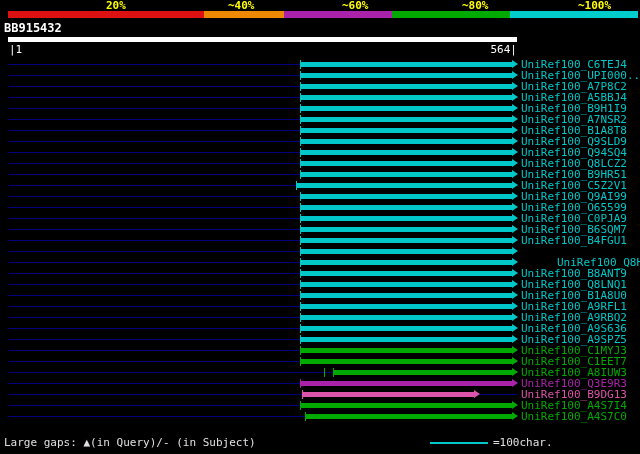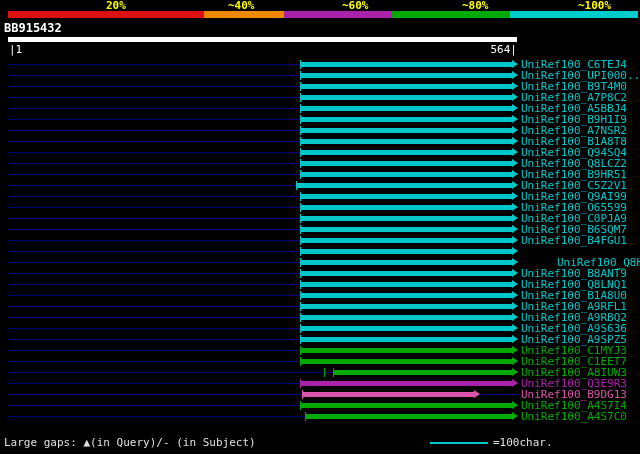--- a/index.html
+++ b/index.html
@@ -61,27 +61,20 @@
         <div class="bar" style="left: 300.02px; width: 211.556px; background: rgb(0, 200, 200);"></div>
         <div class="tick" style="left: 300.02px; background: rgb(0, 200, 200);"></div>
         <div class="arrow" style="left: 511.575px; border-left-color: rgb(0, 200, 200);"></div>
         <div class="rowlabel" style="color: rgb(0, 200, 200);">UniRef100_UPI000..</div>
       </div>
       <div class="row">
         <div class="guide"></div>
         <div class="bar" style="left: 300.02px; width: 211.556px; background: rgb(0, 200, 200);"></div>
         <div class="tick" style="left: 300.02px; background: rgb(0, 200, 200);"></div>
         <div class="arrow" style="left: 511.575px; border-left-color: rgb(0, 200, 200);"></div>
-        <div class="rowlabel" style="color: rgb(0, 200, 200);">UniRef100_B9T4M0</div>
-      </div>
-      <div class="row">
-        <div class="guide"></div>
-        <div class="bar" style="left: 300.02px; width: 211.556px; background: rgb(0, 200, 200);"></div>
-        <div class="tick" style="left: 300.02px; background: rgb(0, 200, 200);"></div>
-        <div class="arrow" style="left: 511.575px; border-left-color: rgb(0, 200, 200);"></div>
         <div class="rowlabel" style="color: rgb(0, 200, 200);">UniRef100_A7P8C2</div>
       </div>
       <div class="row">
         <div class="guide"></div>
         <div class="bar" style="left: 300.02px; width: 211.556px; background: rgb(0, 200, 200);"></div>
         <div class="tick" style="left: 300.02px; background: rgb(0, 200, 200);"></div>
         <div class="arrow" style="left: 511.575px; border-left-color: rgb(0, 200, 200);"></div>
         <div class="rowlabel" style="color: rgb(0, 200, 200);">UniRef100_A5BBJ4</div>
       </div>
       <div class="row">
@@ -97,20 +90,27 @@
         <div class="tick" style="left: 300.02px; background: rgb(0, 200, 200);"></div>
         <div class="arrow" style="left: 511.575px; border-left-color: rgb(0, 200, 200);"></div>
         <div class="rowlabel" style="color: rgb(0, 200, 200);">UniRef100_A7NSR2</div>
       </div>
       <div class="row">
         <div class="guide"></div>
         <div class="bar" style="left: 300.02px; width: 211.556px; background: rgb(0, 200, 200);"></div>
         <div class="tick" style="left: 300.02px; background: rgb(0, 200, 200);"></div>
         <div class="arrow" style="left: 511.575px; border-left-color: rgb(0, 200, 200);"></div>
         <div class="rowlabel" style="color: rgb(0, 200, 200);">UniRef100_B1A8T8</div>
+      </div>
+      <div class="row">
+        <div class="guide"></div>
+        <div class="bar" style="left: 300.02px; width: 211.556px; background: rgb(0, 200, 200);"></div>
+        <div class="tick" style="left: 300.02px; background: rgb(0, 200, 200);"></div>
+        <div class="arrow" style="left: 511.575px; border-left-color: rgb(0, 200, 200);"></div>
+        <div class="rowlabel" style="color: rgb(0, 200, 200);">UniRef100_Q9SLD9</div>
       </div>
       <div class="row">
         <div class="guide"></div>
         <div class="bar" style="left: 300.02px; width: 211.556px; background: rgb(0, 200, 200);"></div>
         <div class="tick" style="left: 300.02px; background: rgb(0, 200, 200);"></div>
         <div class="arrow" style="left: 511.575px; border-left-color: rgb(0, 200, 200);"></div>
         <div class="rowlabel" style="color: rgb(0, 200, 200);">UniRef100_Q94SQ4</div>
       </div>
       <div class="row">
         <div class="guide"></div>

